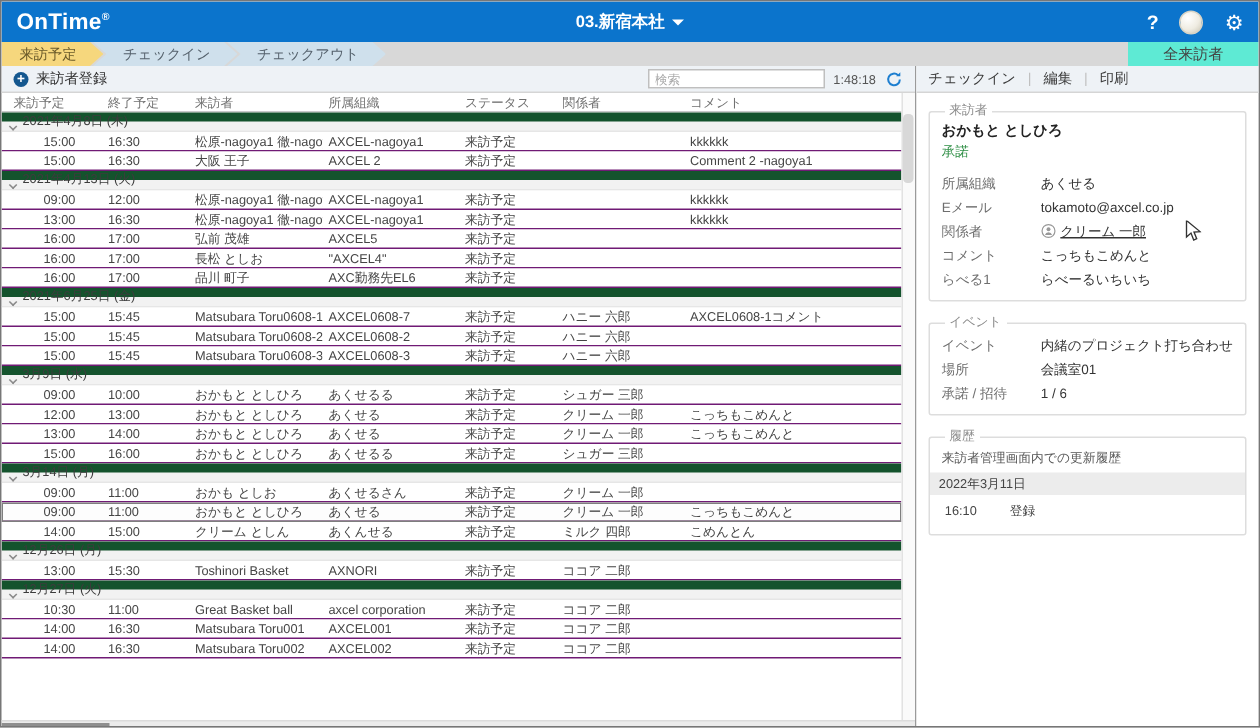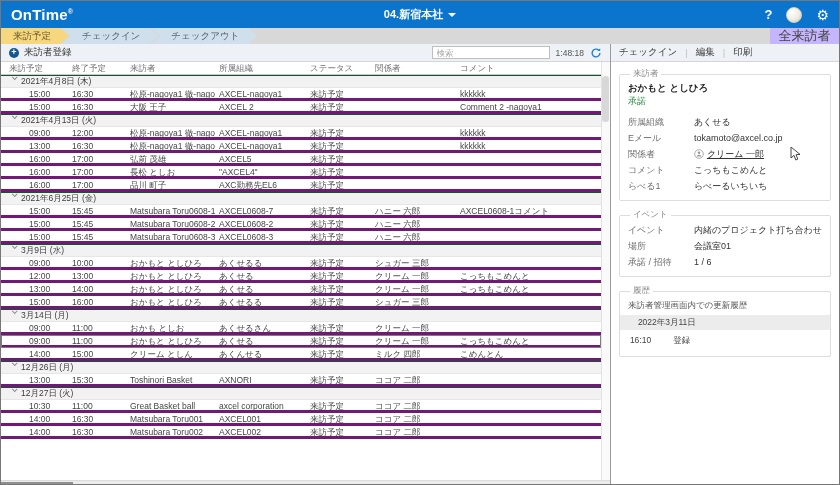--- a/index.html
+++ b/index.html
@@ -16,21 +16,21 @@
   .top-right { margin-left:auto; display:flex; align-items:center; gap:14px; z-index:2; }
   .help-q { color:#fff; font-size:13px; font-weight:bold; }
   .avatar { width:16px; height:16px; border-radius:50%; background:radial-gradient(circle at 35% 30%, #ffffff 0%, #efece2 55%, #c9c4b2 100%); border:1px solid #d7d3c6; }
   .gear { color:#fff; font-size:14px; line-height:1; }
 
   
   .tabbar { height:16px; background:#d8d8d8; display:flex; align-items:stretch; }
   .tab { display:flex; align-items:center; padding:0 18px 0 12px; font-size:9.5px; color:#55616c; background:#cfe0ec; clip-path:polygon(0 0, calc(100% - 9px) 0, 100% 50%, calc(100% - 9px) 100%, 0 100%); margin-right:1px; cursor:pointer; }
   .tab.follow { clip-path:polygon(0 0, calc(100% - 9px) 0, 100% 50%, calc(100% - 9px) 100%, 0 100%, 9px 50%); padding-left:20px; margin-left:-8px; }
   .tab.active { background:#f6d77d; color:#6a5a2a; }
-  .tab-right { margin-left:auto; background:#c4b5fd; color:#444; font-size:13px; display:flex; align-items:center; justify-content:center; width:69px; cursor:pointer; }
+  .tab-right { margin-left:auto; background:#5eead4; color:#444; font-size:10px; display:flex; align-items:center; justify-content:center; width:87px; cursor:pointer; }
 
   
   .content { display:flex; height:442px; }
   .left { width:641px; display:flex; flex-direction:column; position:relative; }
   .divider { width:1px; background:#9a9a9a; }
   .right { flex:1; background:#fff; display:flex; flex-direction:column; }
 
   
   .toolbar { height:18px; background:#eef2f6; border-bottom:1px solid #d5d5d5; display:flex; align-items:center; padding:0 8px; gap:6px; }
   .add-btn { display:flex; align-items:center; gap:5px; font-size:9.5px; color:#333; cursor:pointer; }
@@ -43,57 +43,57 @@
 
   
   .table-wrap { position:relative; flex:1; overflow:hidden; padding-right:9px; }
   .vscroll { position:absolute; top:0; right:0; bottom:0; width:9px; background:#fafafa; border-left:1px solid #e2e2e2; }
   .vthumb { position:absolute; top:14px; right:1px; width:7px; height:46px; background:#d8d8d8; border-radius:3px; }
   .grid-cols { display:grid; grid-template-columns:67px 58px 89px 91px 65px 85px 1fr; }
   .thead { height:13px; border-bottom:1px solid #c9c9c9; background:#fff; }
   .thead .cell { font-size:8.5px; color:#707070; }
   .cell { padding:0 4px; line-height:13px; white-space:nowrap; overflow:hidden; }
   .thead .cell:first-child { padding-left:8px; }
-  .row { height:13px; background:#fff; border-bottom:3px solid #701a75; font-size:8.5px; color:#454545; cursor:pointer; }
+  .row { height:13px; background:#fff; border-bottom:1px solid #701a75; font-size:8.5px; color:#454545; cursor:pointer; }
   .row .cell:first-child { padding-left:28px; }
   .row.selected { outline:1px solid #7e7e7e; outline-offset:-1px; background:#fdfdfd; }
-  .group-row { height:13px; background:#f2f2f2; border-top:1px solid #14532d; border-bottom:1px solid #e6e6e6; display:flex; align-items:flex-start; padding-left:11px; font-size:8.5px; color:#3c3c3c; }
+  .group-row { height:13px; background:#f2f2f2; border-top:6px solid #14532d; border-bottom:1px solid #e6e6e6; display:flex; align-items:flex-end; padding-left:5px; font-size:8.5px; color:#3c3c3c; }
   .gchev { width:4px; height:4px; border-right:1px solid #8a8a8a; border-bottom:1px solid #8a8a8a; transform:rotate(45deg) translateY(-1px); margin-right:5px; }
 
   
   .hscroll { position:absolute; left:0; right:0; bottom:0; height:6px; background:#ececec; border-top:1px solid #dcdcdc; }
   .hthumb { position:absolute; left:0; top:1px; height:4px; width:72px; background:#8f8f8f; }
 
   
   .panel-toolbar { height:18px; background:#eef2f6; border-bottom:1px solid #d5d5d5; display:flex; align-items:center; padding:0 8px; gap:8px; font-size:9.5px; color:#3b3b3b; }
   .pt-item { cursor:pointer; }
   .pt-sep { color:#c0c0c0; }
   .panel-body { flex:1; overflow:hidden; padding-top:6px; }
   fieldset { border:1px solid #ddd; border-radius:2px; margin:0 8px 8px; padding:1px 8px 6px; }
   legend { font-size:8.5px; color:#8a8a8a; padding:0 3px; margin-left:2px; }
   .v-name { font-size:9.5px; font-weight:bold; color:#222; line-height:14px; }
   .v-status { font-size:9px; color:#2f8f46; line-height:13px; margin-bottom:6px; }
   .frow { display:flex; font-size:9px; line-height:16px; }
   .flabel { width:66px; color:#6e6e6e; flex-shrink:0; }
   .fvalue { color:#333; white-space:nowrap; overflow:hidden; display:flex; align-items:center; gap:3px; }
   .fvalue.link .ftext { text-decoration:underline; cursor:pointer; }
   .hist-sub { font-size:8.5px; color:#555; line-height:14px; }
-  .hist-date { background:#ececec; font-size:8.5px; color:#444; line-height:15px; padding:0 18px; margin:3px -8px 0; }
+  .hist-date { background:#ececec; font-size:8.5px; color:#444; line-height:15px; padding:0 6px; margin:3px -8px 0; }
   .hist-row { display:flex; gap:22px; font-size:8.5px; color:#444; line-height:20px; padding-left:2px; }
 
   .cursor-ptr { position:absolute; left:789px; top:146px; z-index:5; pointer-events:none; }
 </style>
 </head>
 <body>
 
 <div class="app">
 
   <div class="topbar">
     <div class="logo"><span>OnTime</span><sup>®</sup></div>
-    <div class="top-title"><span>04.新宿本社</span><span class="chev"></span></div>
+    <div class="top-title"><span>03.新宿本社</span><span class="chev"></span></div>
     <div class="top-right">
       <span class="help-q">?</span>
       <span class="avatar"></span>
       <span class="gear">⚙</span>
     </div>
   </div>
 
   <div class="tabbar">
     <div style="display:flex;">
         <div class="tab active">来訪予定</div>

